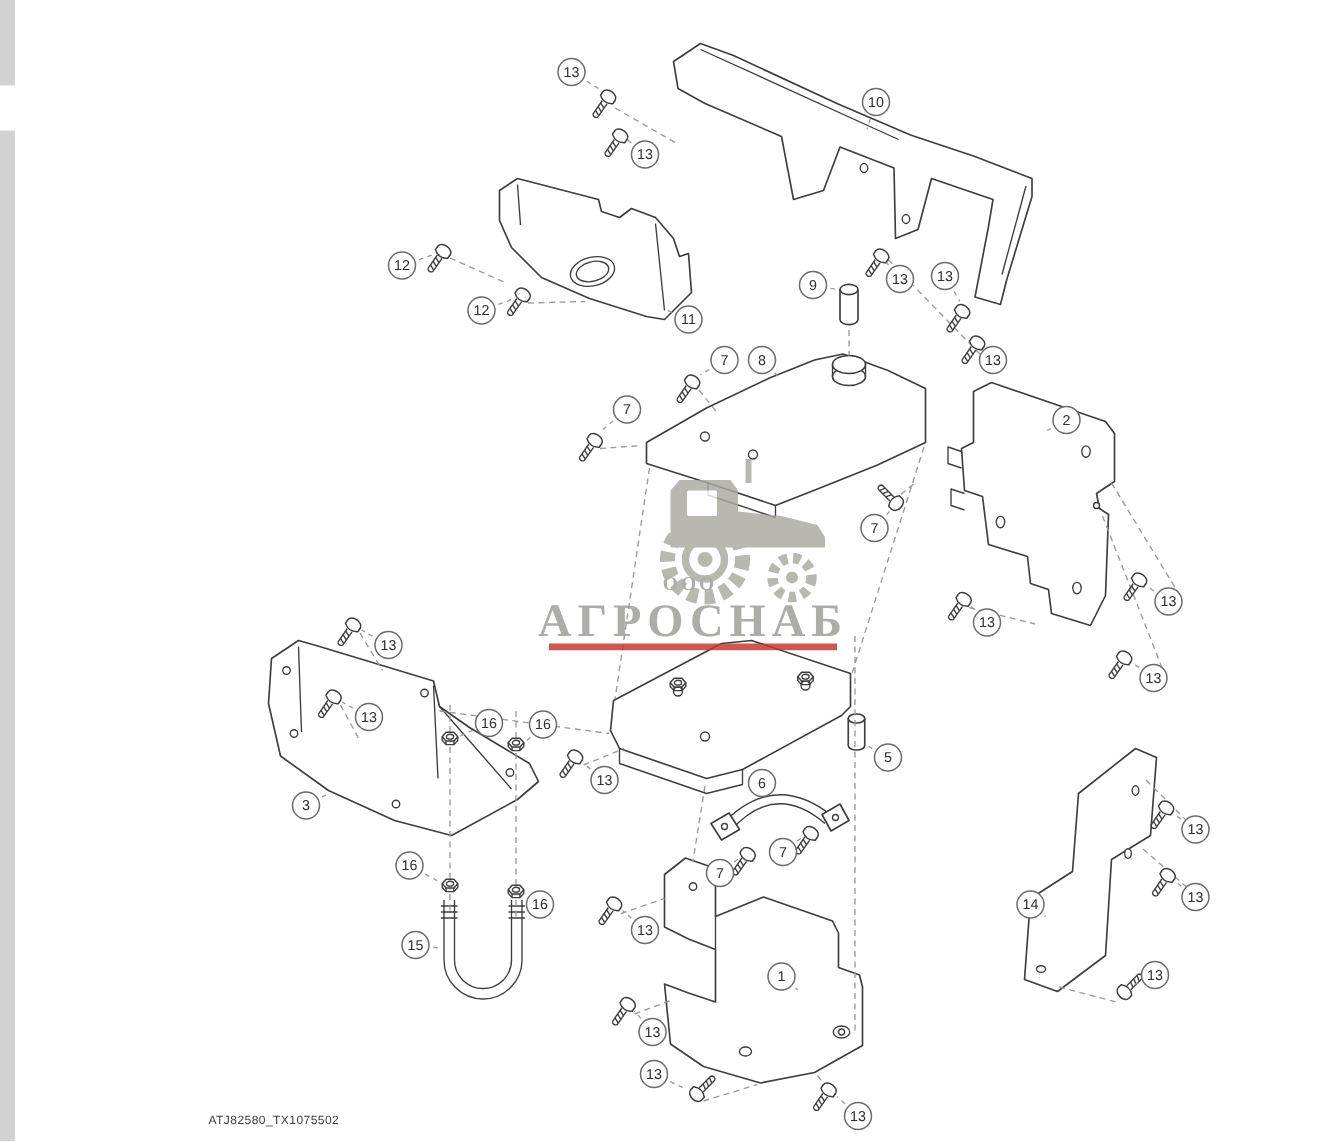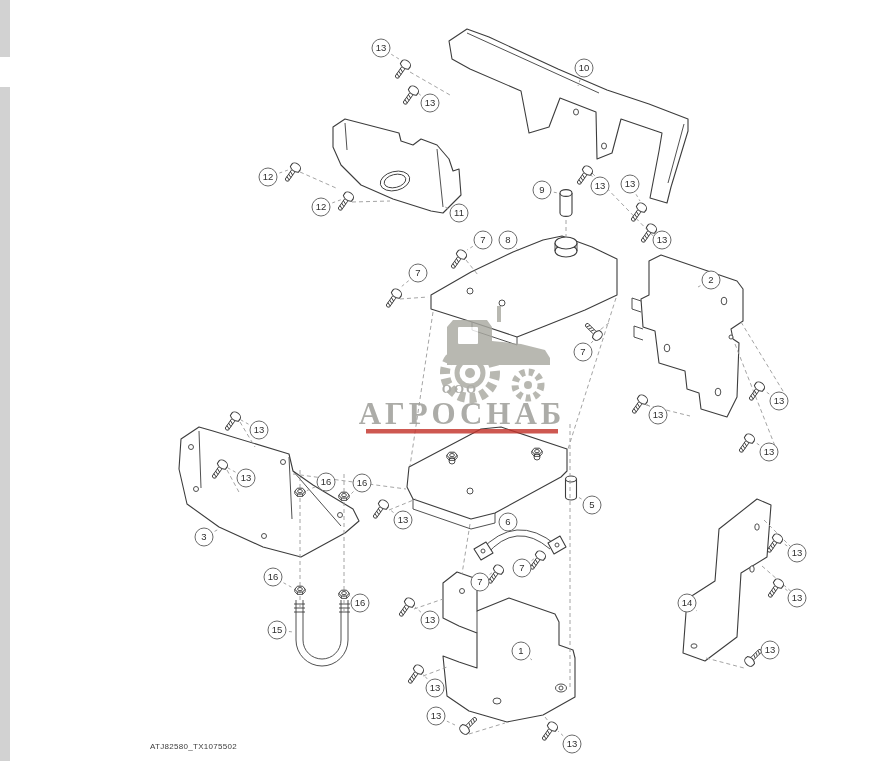--- a/index.html
+++ b/index.html
@@ -25,21 +25,21 @@
   .balloon{fill:#ffffff;stroke:#6b6b6b;stroke-width:1;}
   .balloon-num{font:9.5px "Liberation Sans",sans-serif;fill:var(--callout-text,#2f2f2f);text-anchor:middle;}
   .fast{fill:#ffffff;stroke:var(--line,#3d3d3d);stroke-width:1;stroke-linejoin:round;}
   .fastline{fill:none;stroke:var(--line,#3d3d3d);stroke-width:0.9;}
   .tractor{fill:var(--wm-tractor,#a9a9a1);}
   .tractor-ring{fill:none;stroke:var(--wm-tractor,#a9a9a1);}
   .wm-small{font:700 13px "Liberation Serif",serif;fill:var(--wm-text,#9b9b95);text-anchor:middle;letter-spacing:2px;}
   .wm-big{font:700 31px "Liberation Serif",serif;fill:var(--wm-text,#9b9b95);text-anchor:middle;letter-spacing:4px;}
   .wm-underline{fill:var(--wm-underline,#c4342c);}
   .footer-code{
-    position:absolute;left:150px;top:742px;
+    position:absolute;left:139px;top:742px;
     font-size:8px;color:#3c3c3c;letter-spacing:0.3px;
   }
 </style>
 </head>
 <body>
 
 <div class="scrollbar">
   <div class="scrollbar-thumb"></div>
 </div>
 

